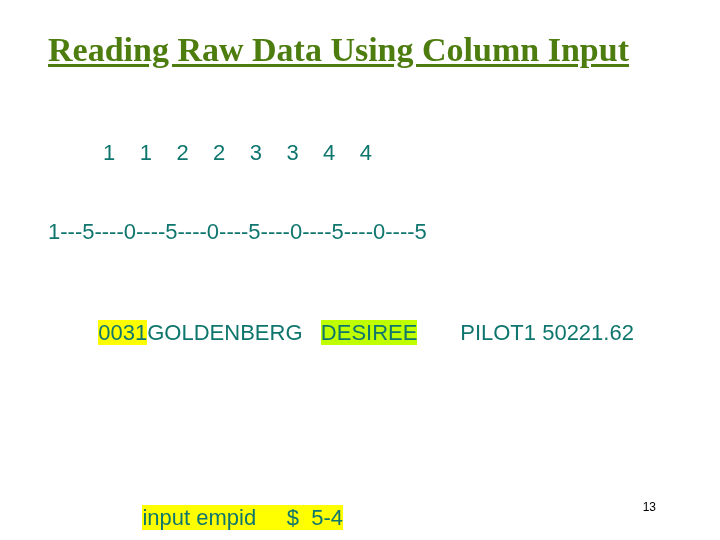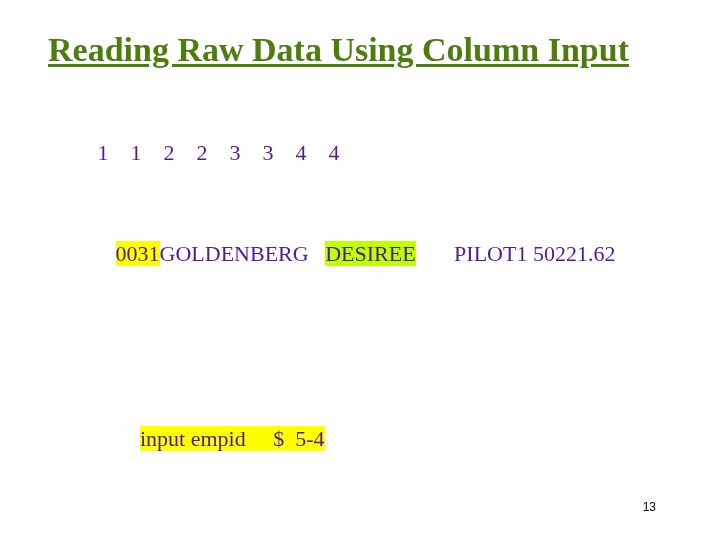--- a/index.html
+++ b/index.html
@@ -18,24 +18,24 @@
     .title {
       font-size: 34px;
       font-weight: bold;
       line-height: 1.15;
       text-decoration: underline;
       text-underline-offset: 3px;
       color: #4d7c0f;
       margin-bottom: 18px;
     }
     .mono {
-      font-family: Liberation Serif, serif;
+      font-family: Liberation Sans, sans-serif;
       font-size: 22px;
       white-space: pre;
-      color: #4c1d95;
+      color: #0f766e;
       line-height: 1.2;
     }
     .ruler-block {
       margin-bottom: 22px;
     }
     .data-row {
       position: relative;
       margin-bottom: 40px;
       text-align: center;
     }
@@ -64,20 +64,21 @@
       color: #000;
     }
   </style>
 </head>
 <body>
 
 <div class="title">Reading Raw Data Using Column Input</div>
 
 <div class="mono ruler-block">
   <div>         1    1    2    2    3    3    4    4</div>
+  <div>1---5----0----5----0----5----0----5----0----5</div>
 </div>
 
 <div class="mono data-row">
   <span class="seg hl-yellow">0031</span><span class="seg">GOLDENBERG   </span><span class="seg hl-lime">DESIREE</span><span class="seg">       </span><span class="seg">PILOT1 50221.62</span>
 </div>
 
 <div class="mono input-block">
   <div class="input-row">
     <span class="hl-yellow">input empid     $  5-4</span>
   </div>

